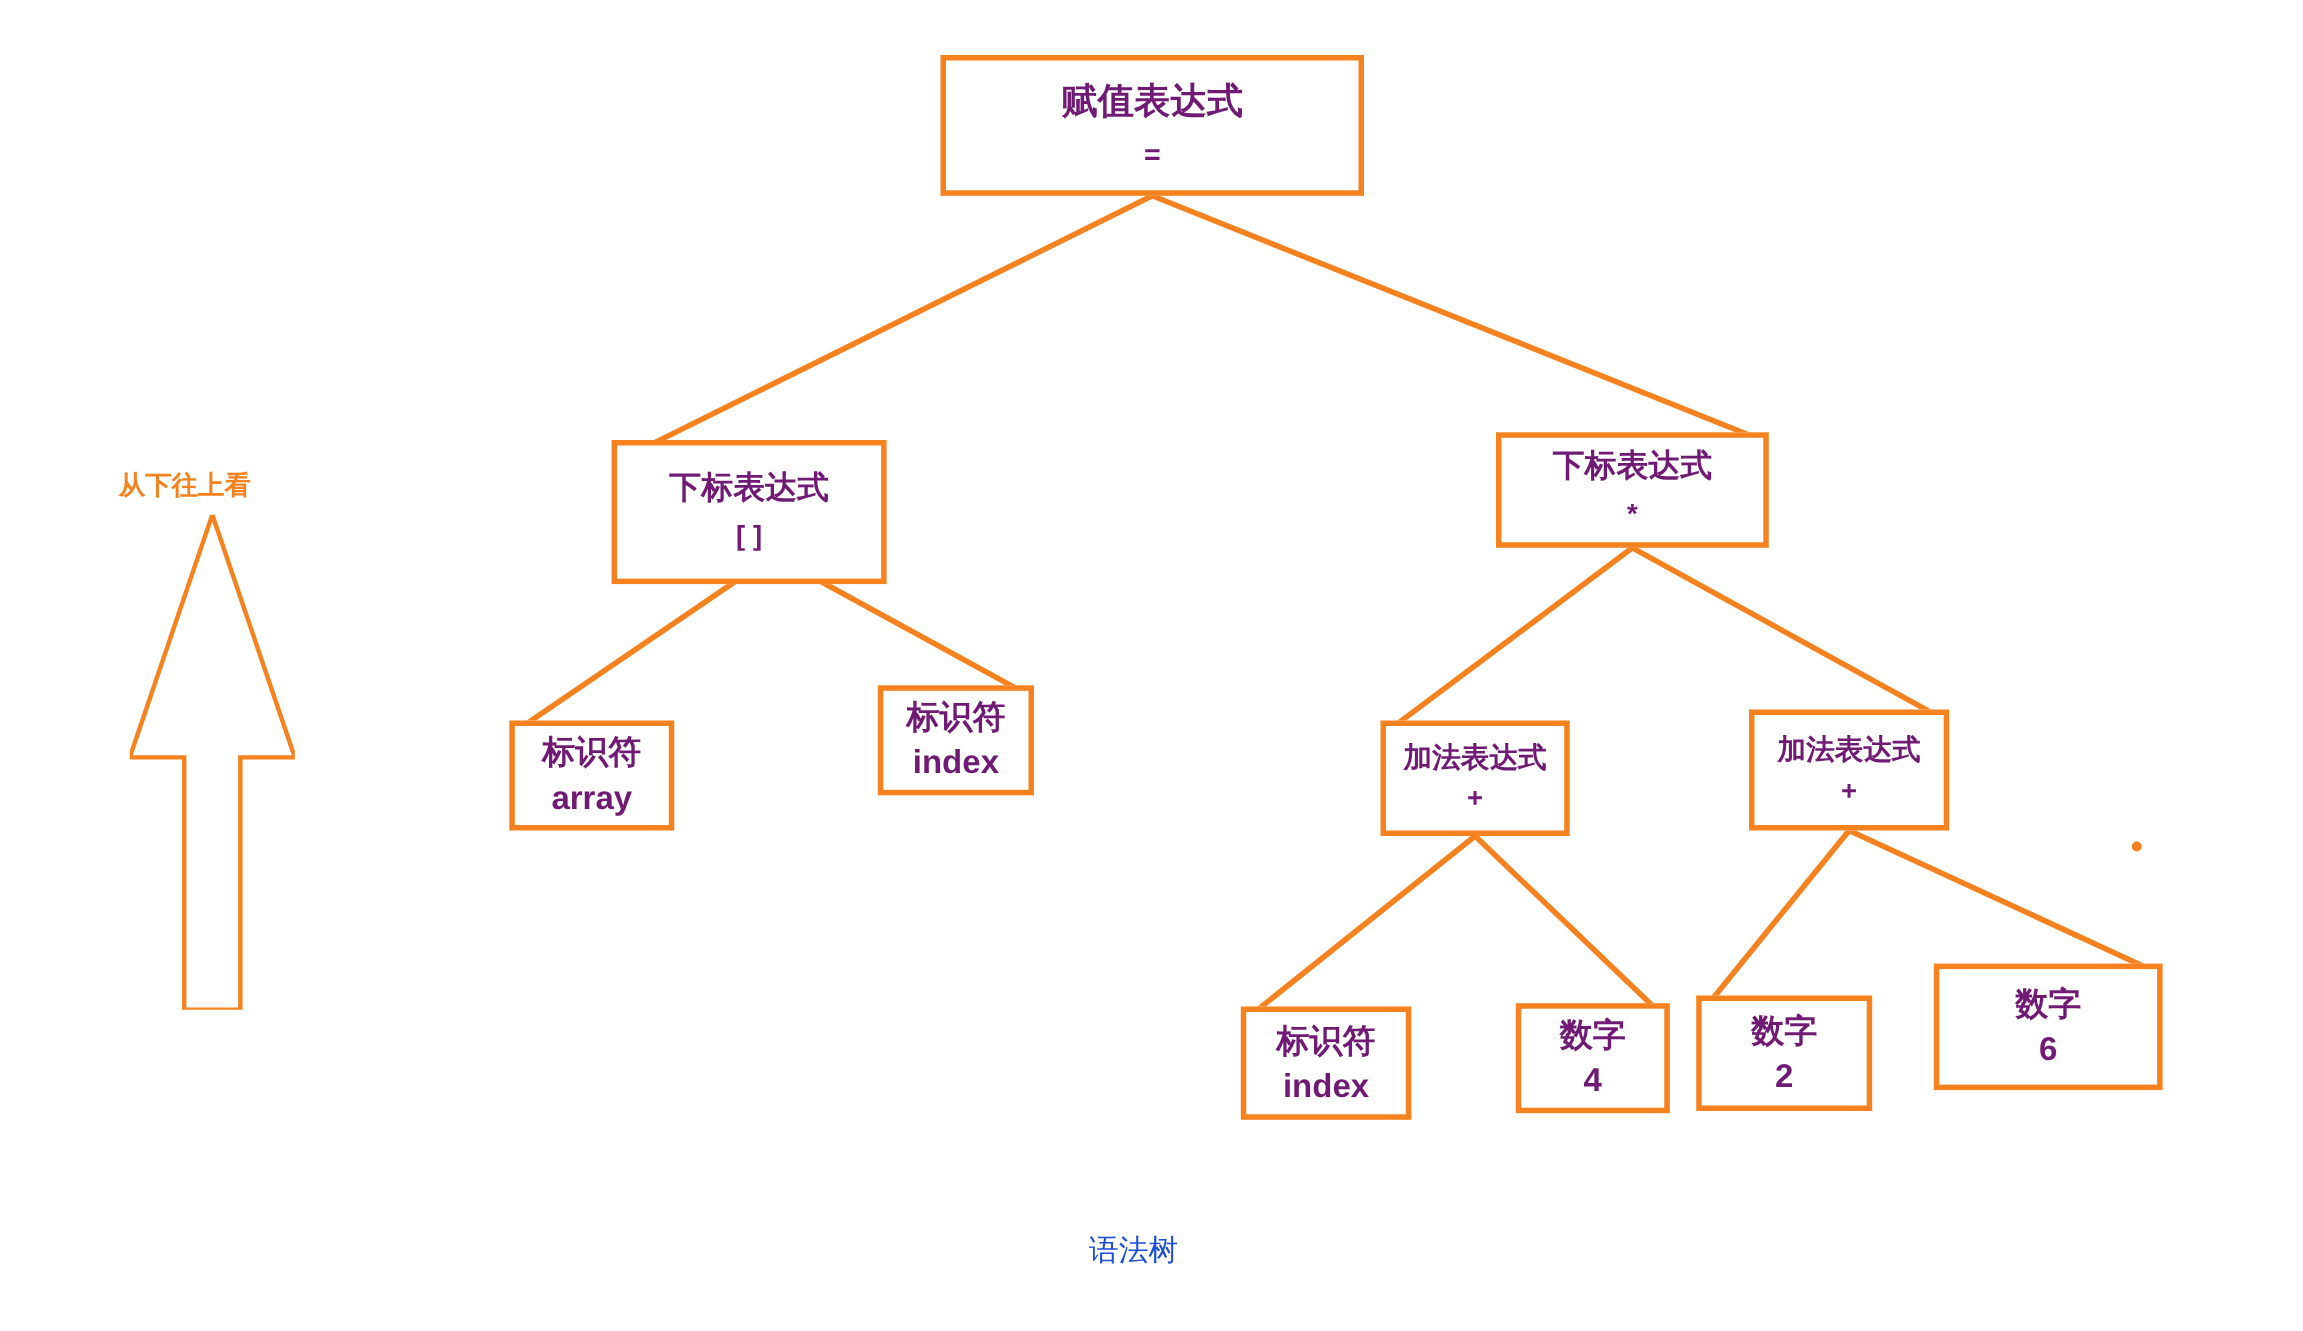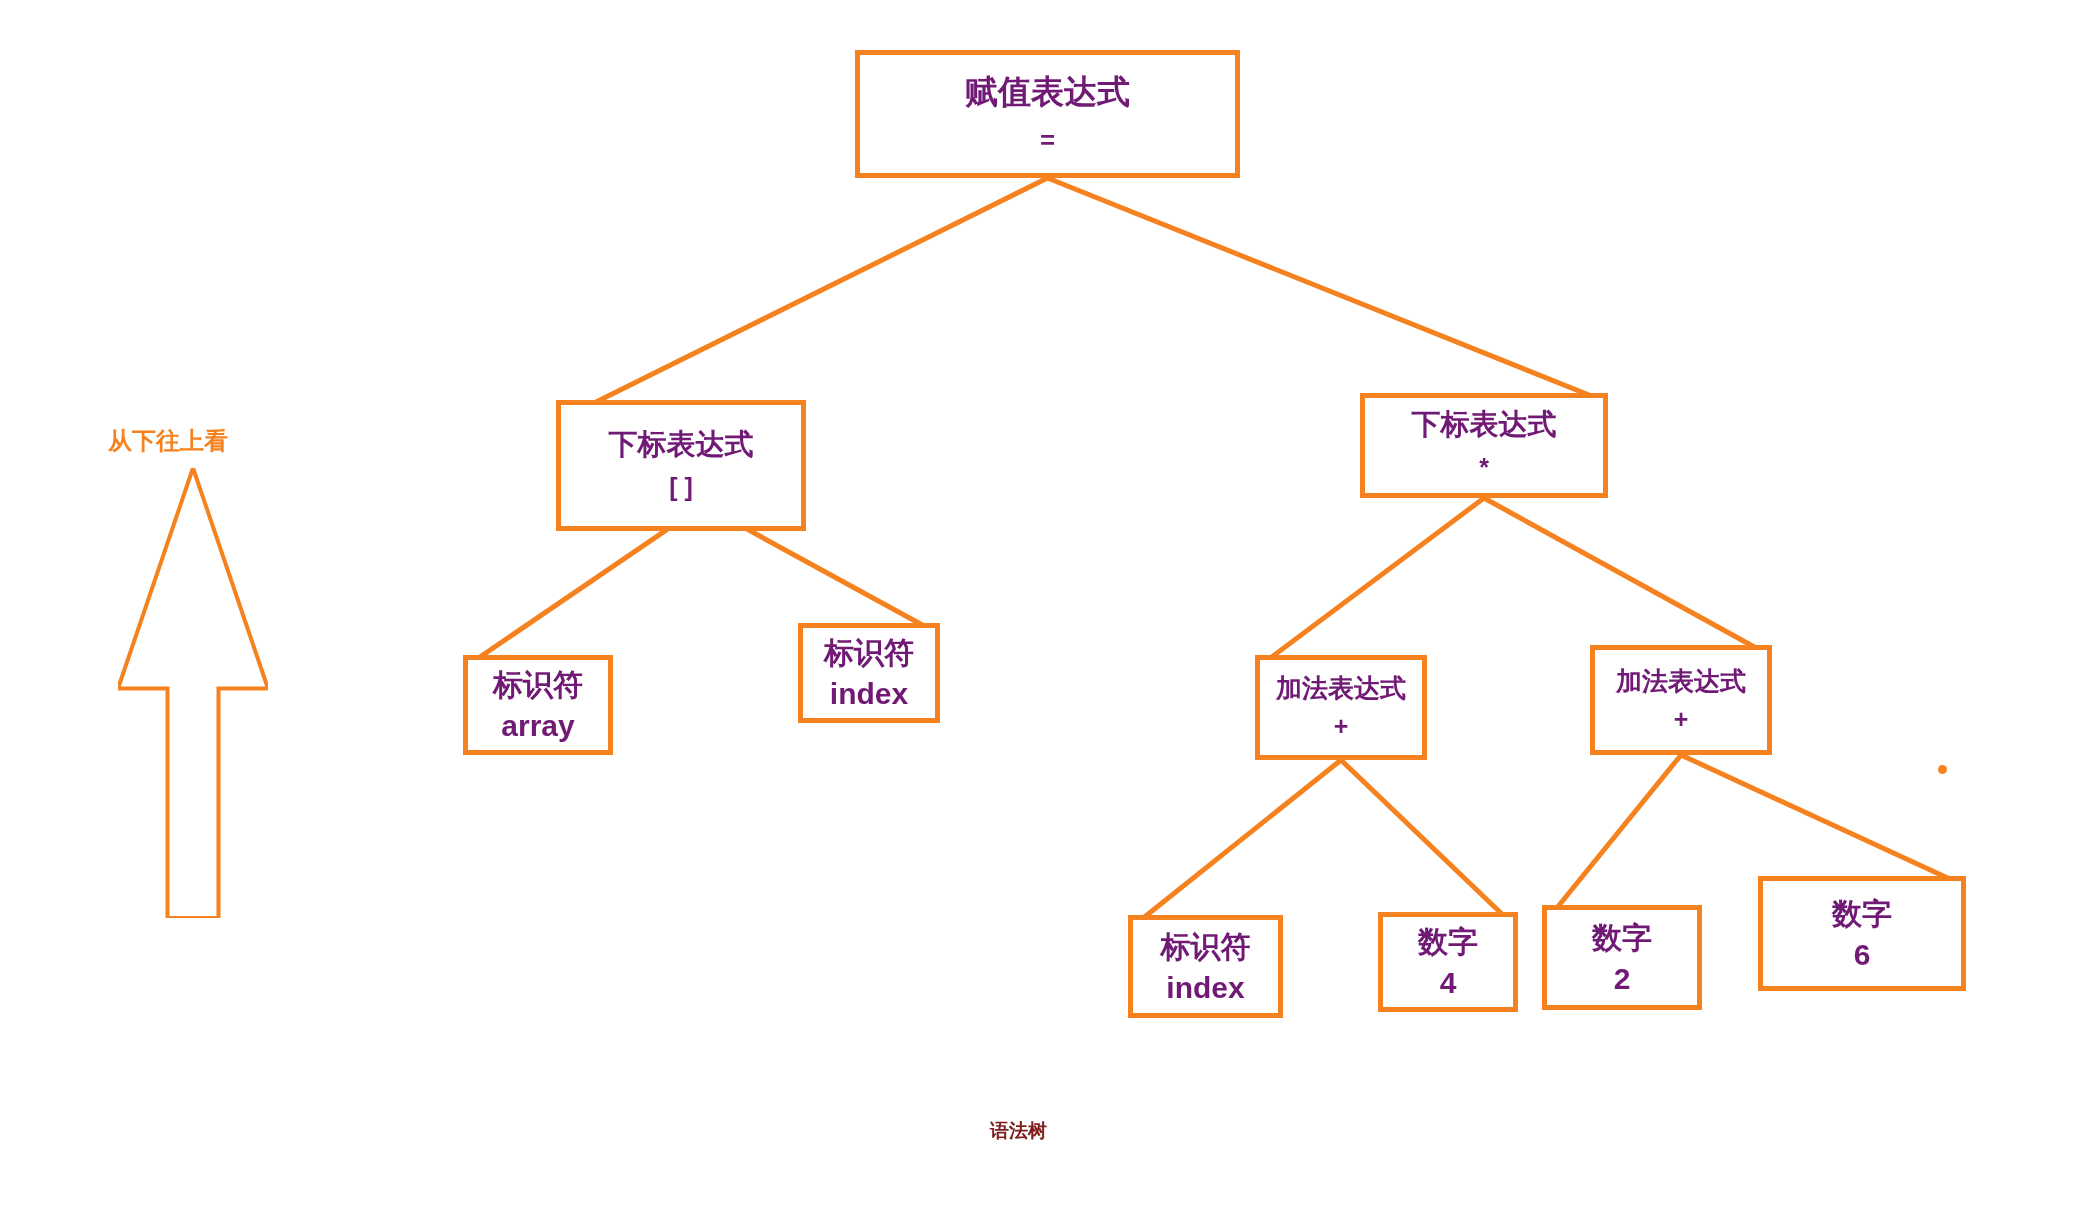--- a/index.html
+++ b/index.html
@@ -59,23 +59,23 @@
   .side-label {
     position: absolute;
     color: #F5821F;
     font-size: 24px;
     font-weight: bold;
     white-space: nowrap;
     z-index: 3;
   }
   .caption {
     position: absolute;
-    color: #7f1d1d;
-    font-size: 19px;
-    font-weight: bold;
+    color: #1d4ed8;
+    font-size: 27px;
+    font-weight: normal;
     white-space: nowrap;
     z-index: 3;
   }
   .dot {
     position: absolute;
     width: 9px;
     height: 9px;
     border-radius: 50%;
     background: #F5821F;
     z-index: 3;

